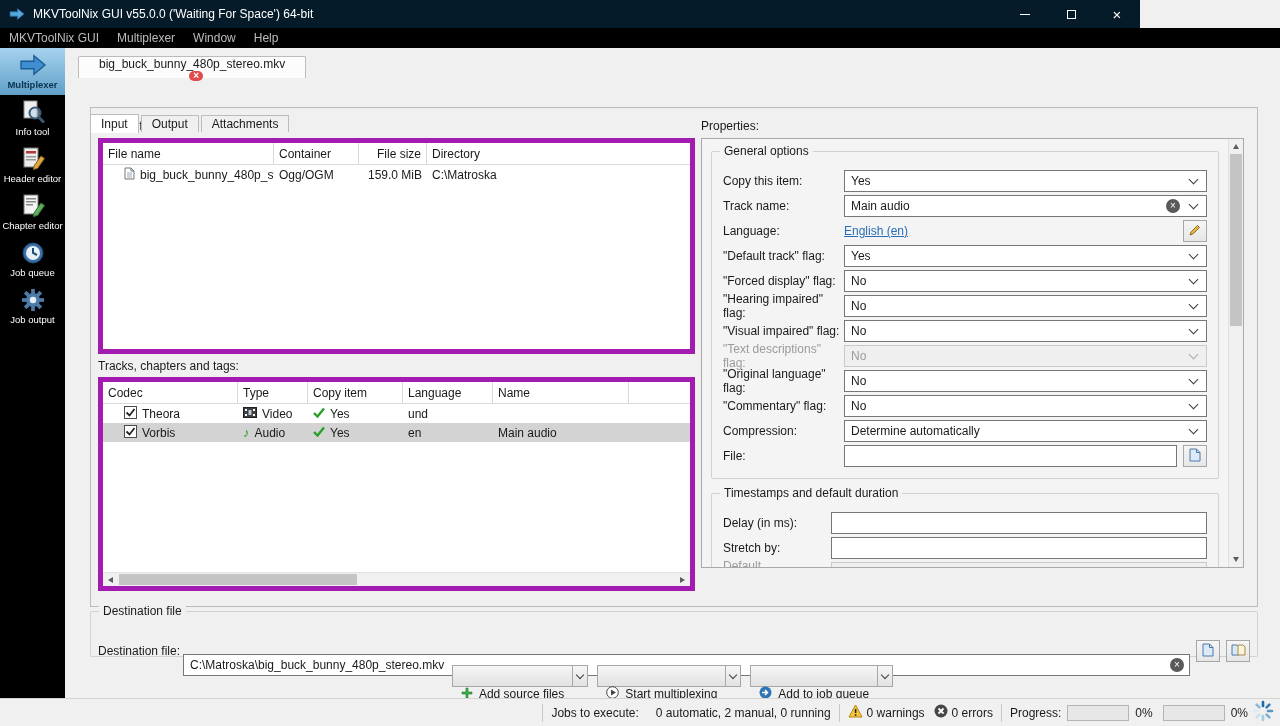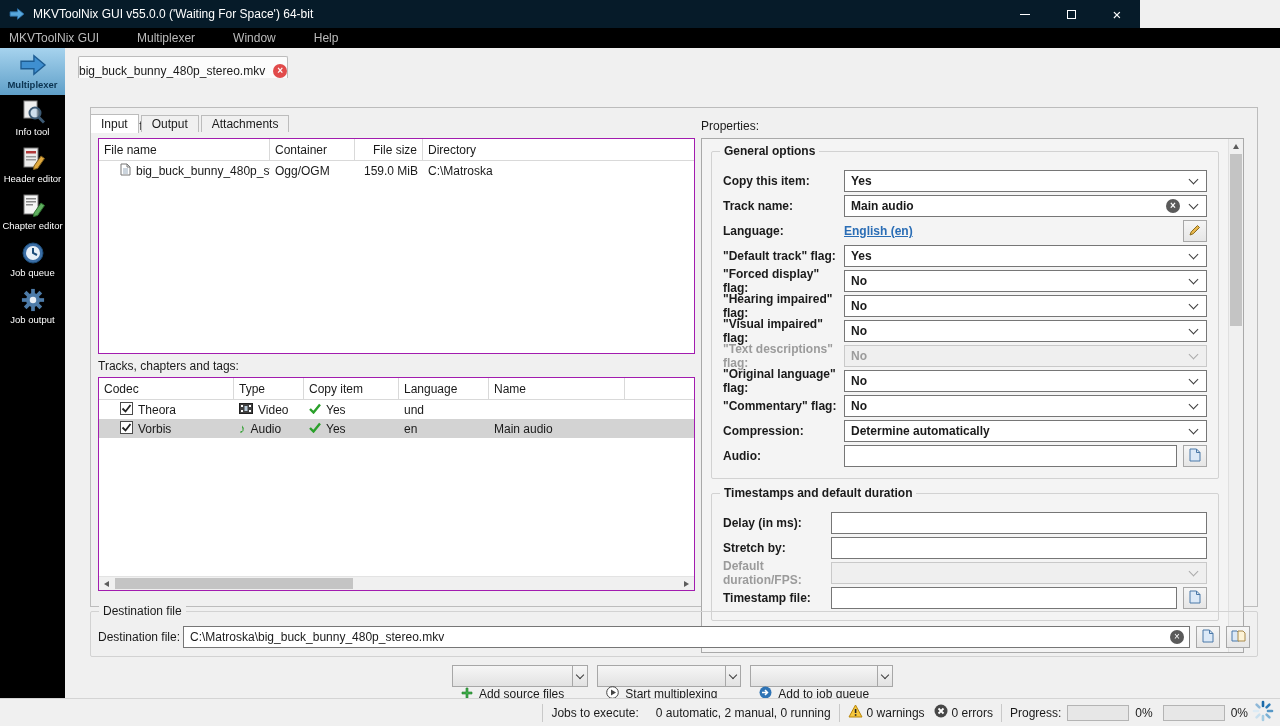--- a/index.html
+++ b/index.html
@@ -12,52 +12,52 @@
               display:flex; align-items:center; color:#fff; }
   .app-icon { margin:0 8px 0 9px; display:flex; }
   .win-controls { margin-left:auto; display:flex; height:28px; }
   .win-btn { width:46px; height:28px; display:flex; align-items:center; justify-content:center;
              color:#fff; font-size:15px; cursor:default; }
   .min-glyph { display:inline-block; width:10px; border-top:1px solid #fff; }
   .max-glyph { display:inline-block; width:9px; height:9px; border:1px solid #fff; }
 
   
   .menubar { position:absolute; left:0; top:28px; width:1280px; height:20px; background:#000;
-             display:flex; align-items:center; color:#bcbcbc;gap:20px; }
+             display:flex; align-items:center; color:#bcbcbc; }
   .menu-item { padding:0 9px; height:20px; display:flex; align-items:center; }
 
   
   .sidebar { position:absolute; left:0; top:48px; width:65px; height:650px; background:#000; }
   .side-item { height:47px; display:flex; flex-direction:column; align-items:center;
                justify-content:center; gap:2px; color:#fff; }
   .side-item.active { background:linear-gradient(#a6d3ee,#5f9fc8); color:#0a3least; color:#0b3350; font-weight:bold; }
   .side-label { font-size:9.5px; white-space:nowrap; }
   .side-icon { display:flex; height:24px; align-items:center; }
 
   
   .main { position:absolute; left:65px; top:48px; width:1215px; height:650px; background:#f0f0f0; }
 
   .filetab { position:absolute; left:13px; top:8px; height:22px; background:#fcfcfc;
              border:1px solid #bcbcbc; border-bottom:none; border-radius:2px 2px 0 0;
-             display:flex; align-items:flex-end; padding:0 0; }
+             display:flex; align-items:center; padding:0 20px;flex-direction:column; }
   .tab-close { width:14px; height:14px; border-radius:7px; background:#e14b4b; color:#fff;
                font-size:10px; font-weight:bold; display:flex; align-items:center;
                justify-content:center; margin-left:8px; line-height:1; }
 
   .subtabs { position:absolute; left:25px; top:41px; height:19px; display:flex; align-items:flex-end; z-index:2;margin-top:24px; }
   .subtab { height:17px; background:#f0f0f0; border:1px solid #bcbcbc; border-bottom:none;
             display:flex; align-items:center; padding:0 10px; margin-right:2px; }
   .subtab.active { height:19px; background:#fff; margin-bottom:-1px; padding-bottom:1px; }
 
   .pane { position:absolute; left:25px; top:59px; width:1168px; height:500px;
           border:1px solid #bcbcbc; background:#f0f0f0; }
   .section-label { position:absolute; white-space:nowrap; }
 
   
-  .tbl { position:absolute; background:#fff; border:1px solid #a21caf; overflow:hidden; }
+  .tbl { position:absolute; background:#fff; border:5px solid #a21caf; overflow:hidden; }
   .thead { display:grid; height:22px; background:#fff; border-bottom:1px solid #d9d9d9; }
   .th { display:flex; align-items:center; padding:0 5px; border-right:1px solid #d9d9d9;
         overflow:hidden; white-space:nowrap; }
   .th:last-child { border-right:none; }
   .trow { display:grid; height:19px; }
   .trow.selected { background:#d3d3d3; }
   .td { display:flex; align-items:center; padding:0 5px; gap:5px; overflow:hidden; white-space:nowrap; }
   .td.indent { padding-left:21px; }
   .right { justify-content:flex-end; }
   .src-grid { grid-template-columns:171px 85px 68px 1fr; }
@@ -73,22 +73,22 @@
              display:flex; flex-direction:column; }
   .varrow { height:15px; display:flex; align-items:center; justify-content:center; }
   .vtrack { flex:1; position:relative; }
   .vthumb { position:absolute; left:1px; right:1px; top:0; height:172px; background:#c4c4c4; }
   .tri-up    { width:0; height:0; border-left:3.5px solid transparent; border-right:3.5px solid transparent; border-bottom:5px solid #5c5c5c; }
   .tri-down  { width:0; height:0; border-left:3.5px solid transparent; border-right:3.5px solid transparent; border-top:5px solid #5c5c5c; }
   .tri-left  { width:0; height:0; border-top:3.5px solid transparent; border-bottom:3.5px solid transparent; border-right:5px solid #5c5c5c; }
   .tri-right { width:0; height:0; border-top:3.5px solid transparent; border-bottom:3.5px solid transparent; border-left:5px solid #5c5c5c; }
 
   
-  .props-panel { position:absolute; left:610px; top:30px; width:543px; height:515px;
-                 border:1px solid #a9a9a9; background:#f4f4f4; display:flex; overflow:hidden;font-weight:bold; }
+  .props-panel { position:absolute; left:610px; top:30px; width:543px; height:430px;
+                 border:1px solid #a9a9a9; background:#f4f4f4; display:flex; overflow:hidden; }
   .props-content { flex:1; padding:12px 9px 0 9px; overflow:hidden; }
   .groupbox { position:relative; border:1px solid #d2d2d2; border-radius:2px;
               padding:18px 11px 8px 11px; margin-bottom:14px; }
   .group-title { position:absolute; top:-8px; left:8px; background:#f4f4f4; padding:0 4px; }
   .frow { display:flex; align-items:center; height:22px; margin-bottom:3px; }
   .flabel { width:121px; flex:none; }
   .flabel.ts { width:108px; }
   .flabel.disabled, .disabled-text { color:#9b9b9b; }
   .combo { flex:1; height:22px; background:#fff; border:1px solid #767676; display:flex;
            align-items:center; padding-left:6px; }
@@ -106,21 +106,21 @@
               justify-content:center; flex:none; }
   .lang-link { color:#2a6db5; text-decoration:underline; }
   .spacer { flex:1; }
 
   
   .dest-group { position:absolute; left:25px; top:563px; width:1168px; height:46px;
                 border:1px solid #d2d2d2; border-radius:2px; }
   .dest-title { position:absolute; top:-8px; left:8px; background:#f0f0f0; padding:0 4px; }
   .dest-row { display:flex; align-items:center; padding:14px 7px 0 7px; }
   .dest-row .dlabel { width:85px; flex:none; }
-  .input-wrap { flex:1; position:relative; display:flex; }
+  .input-wrap { flex:1; position:relative; display:flex;margin-top:28px; }
   .input-wrap .txt-input { padding-right:26px; width:100%; }
   .input-clear { position:absolute; right:6px; top:4px; width:14px; height:14px; border-radius:7px;
                  background:#5a5a5a; color:#fff; font-size:10px; line-height:14px; text-align:center; }
 
   
   .actions { position:absolute; left:0; right:0; top:617px; display:flex; justify-content:center; gap:9px; }
   .split-btn { display:flex; height:22px; border:1px solid #a7a7a7; background:linear-gradient(#f6f6f6,#e2e2e2); }
   .sb-main { display:flex; align-items:center; gap:6px; padding:0 8px;margin-top:28px; }
   .sb-arrow { width:15px; border-left:1px solid #a7a7a7; display:flex; align-items:center; justify-content:center; }
   .sb-arrow .chev { margin:-3px 0 0 0; width:6px; height:6px; }
@@ -477,21 +477,21 @@
 
           <div class="frow">
             <span class="flabel">Compression:</span>
             <div class="combo">
               <span class="combo-text">Determine automatically</span>
               <span class="chev"></span>
             </div>
           </div>
 
           <div class="frow">
-            <span class="flabel">Audio:</span>
+            <span class="flabel">File:</span>
             <input class="txt-input" value="" style="">
             <span class="icon-btn">
               <span><svg width="12" height="14">
                     <path d="M1 1 h6.5 L11 4.5 V13 H1 z" fill="#dce9f7" stroke="#4a78a8"></path>
                     <path d="M7.5 1 V4.5 H11" fill="none" stroke="#4a78a8"></path>
                   </svg></span>
             </span>
           </div>
         </div>
 

